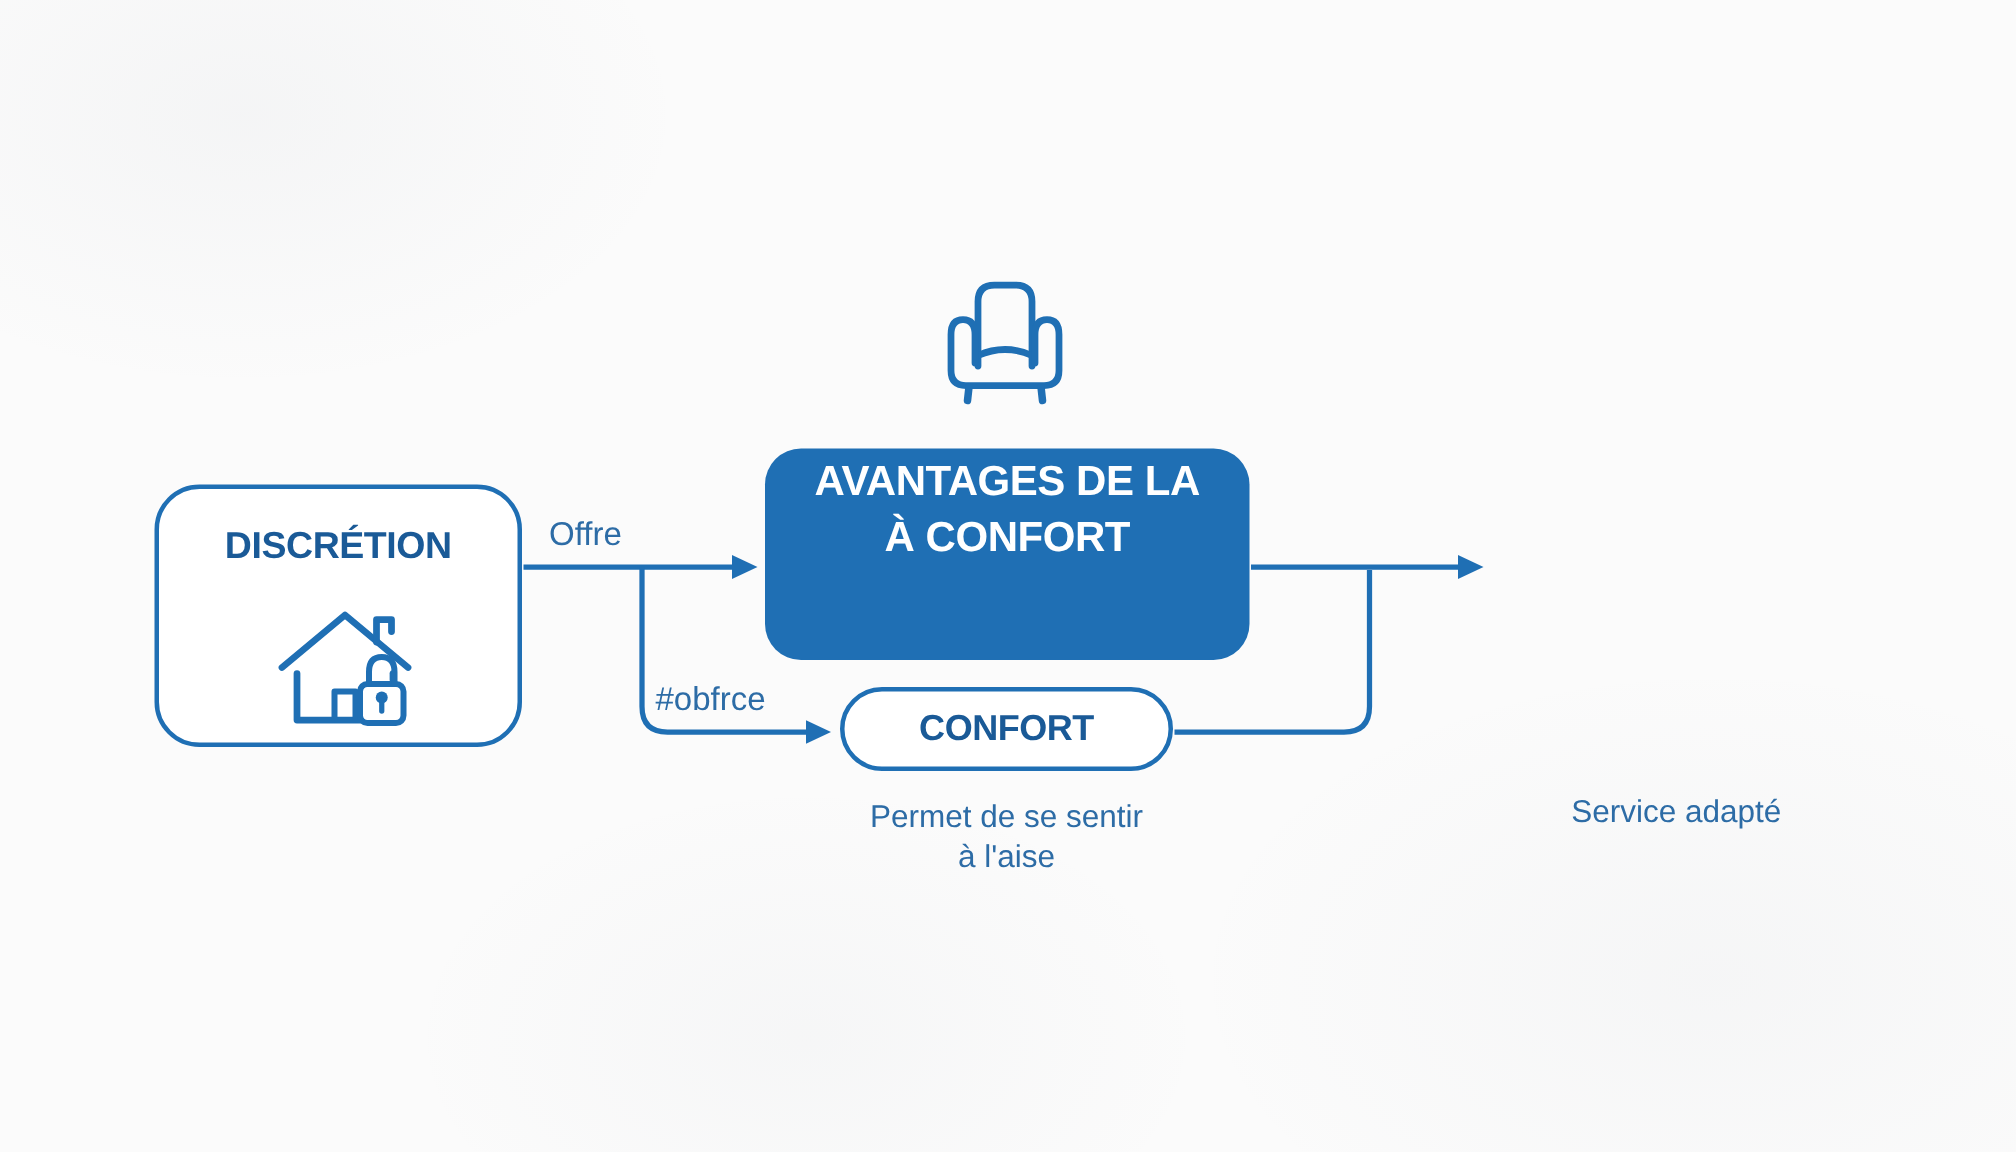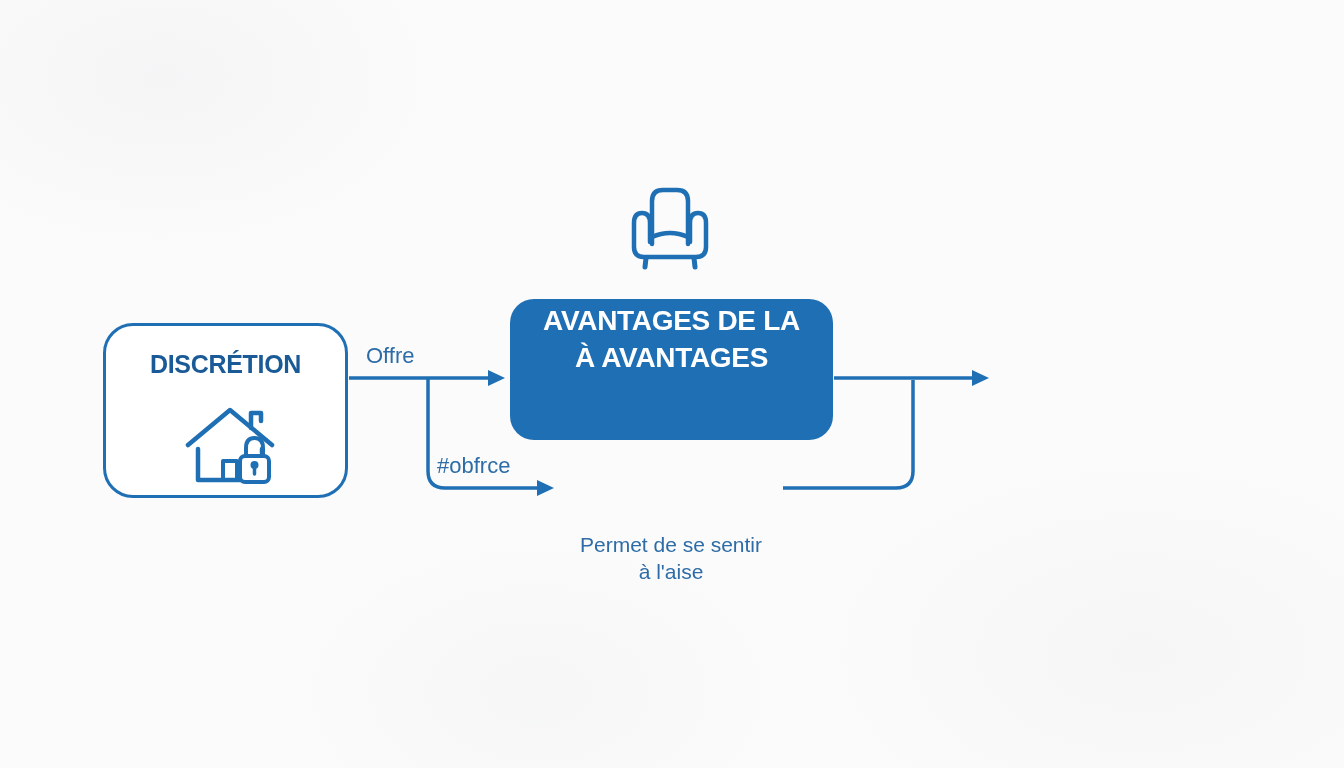--- a/index.html
+++ b/index.html
@@ -72,41 +72,45 @@
 
   <svg class="top-icon" width="86" height="94" viewBox="0 0 86 94">
     <path class="icon-stroke" stroke-width="4.5" d="M25 64 V21 Q25 10 36 10 H50 Q61 10 61 21 V64"></path>
     <path class="icon-stroke" stroke-width="4.5" d="M25 57 Q43 49 61 57"></path>
     <path class="icon-stroke" stroke-width="4.5" d="M23 62 V43 Q23 33 15 33 Q7 33 7 43 V67 Q7 77 17 77 H69 Q79 77 79 67 V43 Q79 33 71 33 Q63 33 63 43 V62"></path>
     <path class="icon-stroke" stroke-width="5" d="M19 78 L18 87 M67 78 L68 87"></path>
   </svg>
 
   <div class="node" id="node-center">
     <span class="title-line">AVANTAGES DE LA</span>
-    <span class="title-line">À AVANTAGES</span>
+    <span class="title-line">À CONFORT</span>
   </div>
 
   <div class="node side" id="node-discretion" style="left:103px;top:323px;">
     <div class="node-title">DISCRÉTION</div>
     <svg class="node-icon" style="left:74px;top:72px;" width="100" height="94" viewBox="0 0 100 94">
       <path class="icon-stroke" stroke-width="4.5" d="M8 47 L50 12 L92 47"></path>
       <path class="icon-stroke" stroke-width="4.5" d="M71 30 V15 H81 V23"></path>
       <path class="icon-stroke" stroke-width="4.5" d="M18 51 V82 H60"></path>
       <path class="icon-stroke" stroke-width="4.5" d="M82 51 V55"></path>
       <path class="icon-stroke" stroke-width="4" d="M43 82 V63 H57 V82"></path>
       <rect x="60" y="58" width="29" height="26" rx="5" fill="#ffffff" class="icon-stroke" stroke-width="4"></rect>
       <path class="icon-stroke" stroke-width="4" d="M66 58 V50 Q66 40 74.5 40 Q83 40 83 50 V58"></path>
       <circle cx="74.5" cy="67" r="4" fill="#1f6fb4" stroke="none"></circle>
       <path d="M74.5 69 V76" stroke="#1f6fb4" stroke-width="3.5" stroke-linecap="round"></path>
     </svg>
   </div>
 
+  <div class="node" id="node-confort">
+    <div class="node-title">CONFORT</div>
+  </div>
 
 
   <div class="caption" style="left:546px;top:531px;width:250px;">
     <span>Permet de se sentir</span><br>
     <span>à l'aise</span>
   </div>
+  <div class="caption" style="left:995px;top:528px;width:245px;">Service adapté</div>
 
   <div class="edge-label" style="left:366px;top:343px;">Offre</div>
   <div class="edge-label" style="left:437px;top:453px;">#obfrce</div>
 
 </div>
 
 </body></html>

